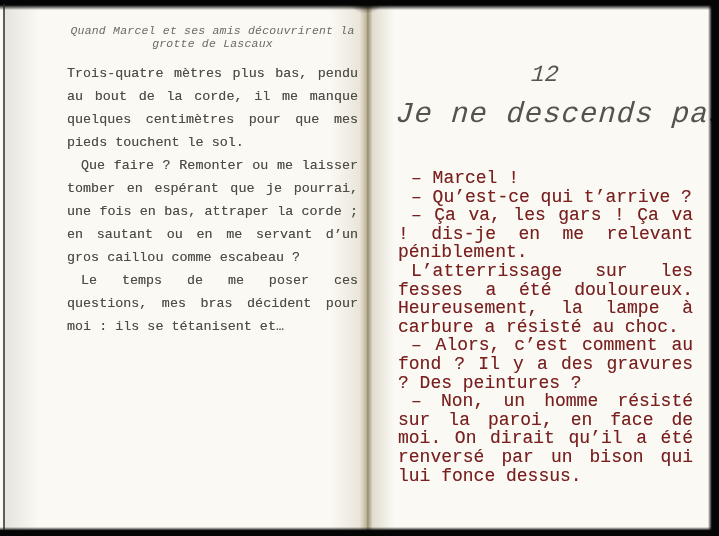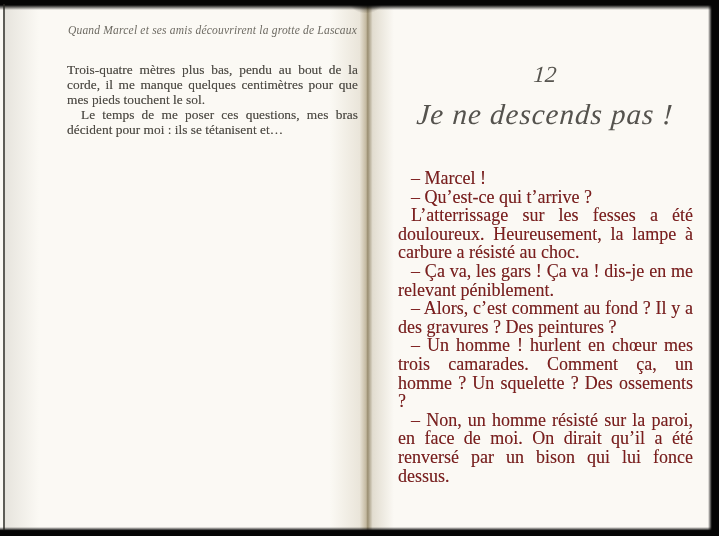--- a/index.html
+++ b/index.html
@@ -1,19 +1,19 @@
 <!DOCTYPE html>
 <html><head>
 <meta charset="utf-8">
 <style>
   html,body { margin:0; padding:0; background:#ffffff; }
   .scan {
     position:relative; width:719px; height:536px; overflow:hidden;
     background:#fbf9f4;
-    font-family:Liberation Serif, serif;
+    font-family:Liberation Mono, monospace;
   }
   
   .page-left-shade {
     position:absolute; left:5px; top:0; width:34px; height:536px;
     background:linear-gradient(to right, rgba(150,144,130,0.20), rgba(150,144,130,0));
   }
   .gutter {
     position:absolute; left:330px; top:0; width:82px; height:536px;
     background:linear-gradient(to right,
       rgba(226,220,206,0) 0%,
@@ -45,21 +45,21 @@
     background:rgba(42,40,35,0.75);
   }
   
   .left-header {
     position:absolute; left:67px; top:24px; width:291px;
     text-align:center; font-style:italic; font-size:11.5px; letter-spacing:0.2px;
     color:#6d6a62;
   }
   .left-body {
     position:absolute; left:67px; top:62px; width:291px;
-    font-size:13.4px; line-height:15px; text-align:justify;
+    font-size:13.4px; line-height:23px; text-align:justify;
     color:#4f4c46; text-shadow:0 0 0.5px rgba(79,76,70,0.55);
   }
   .left-body p, .right-body p { margin:0; }
   .left-body p.indent { text-indent:14px; }
   
   .chapter-number {
     position:absolute; left:400px; top:62px; width:290px;
     text-align:center; font-style:italic; font-size:23px;
     color:#57554f; transform:skewX(-4deg);
   }
@@ -87,33 +87,33 @@
 <div class="scan">
 
   <div class="page-left-shade"></div>
   <div class="gutter"></div>
   <div class="gutter-top-shadow"></div>
 
   <div class="left-header">Quand Marcel et ses amis découvrirent la grotte de Lascaux</div>
 
   <div class="left-body">
     <p>Trois-quatre mètres plus bas, pendu au bout de la corde, il me manque quelques centimètres pour que mes pieds touchent le sol.</p>
+    <p class="indent">Que faire ? Remonter ou me laisser tomber en espérant que je pourrai, une fois en bas, attraper la corde ; en sautant ou en me servant d’un gros caillou comme escabeau ?</p>
     <p class="indent">Le temps de me poser ces questions, mes bras décident pour moi : ils se tétanisent et…</p>
   </div>
 
   <div class="chapter-number">12</div>
   <div class="chapter-title">Je ne descends pas !</div>
 
   <div class="right-body">
     <p>– Marcel !</p>
     <p>– Qu’est-ce qui t’arrive ?</p>
+    <p>– Ça va, les gars ! Ça va ! dis-je en me relevant péniblement.</p>
     <p>L’atterrissage sur les fesses a été douloureux. Heureusement, la lampe à carbure a résisté au choc.</p>
-    <p>– Ça va, les gars ! Ça va ! dis-je en me relevant péniblement.</p>
     <p>– Alors, c’est comment au fond ? Il y a des gravures ? Des peintures ?</p>
-    <p>– Un homme ! hurlent en chœur mes trois camarades. Comment ça, un homme ? Un squelette ? Des ossements ?</p>
     <p>– Non, un homme résisté sur la paroi, en face de moi. On dirait qu’il a été renversé par un bison qui lui fonce dessus.</p>
   </div>
 
   <div class="page-number">~ 57 ~</div>
 
   <div class="edge-top"></div>
   <div class="edge-bottom"></div>
   <div class="edge-right"></div>
   <div class="edge-left-line"></div>
 

